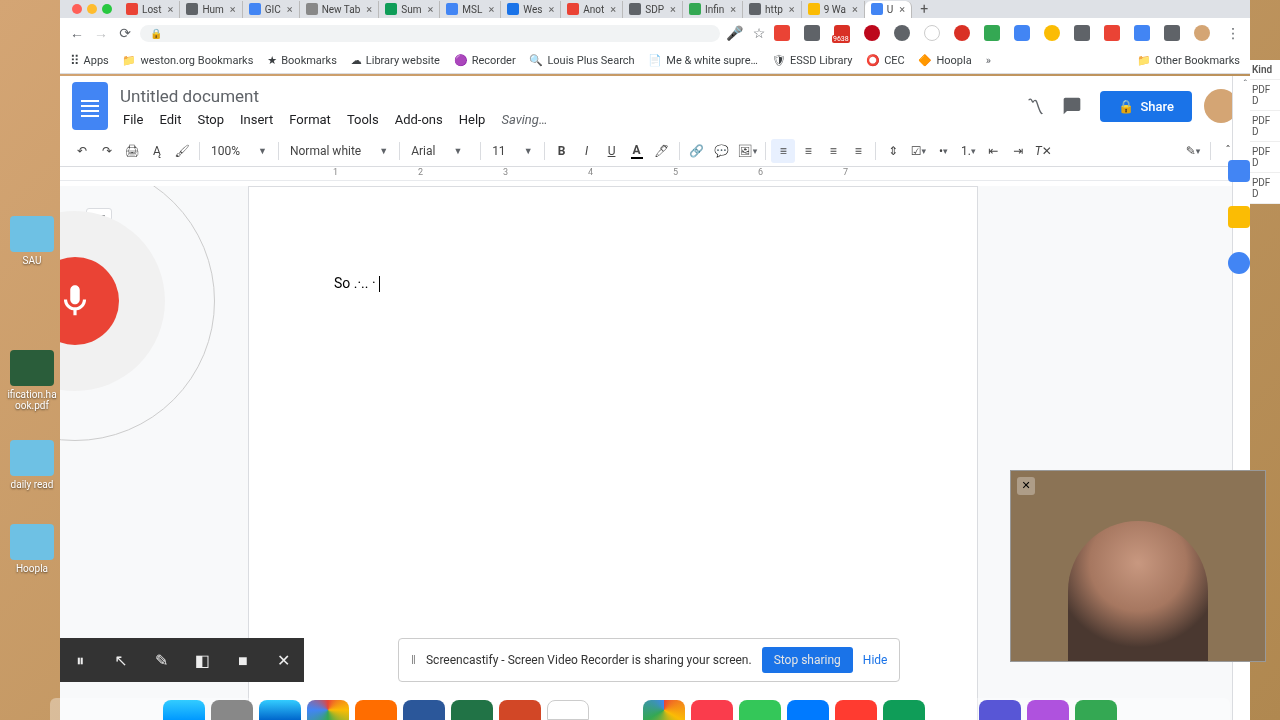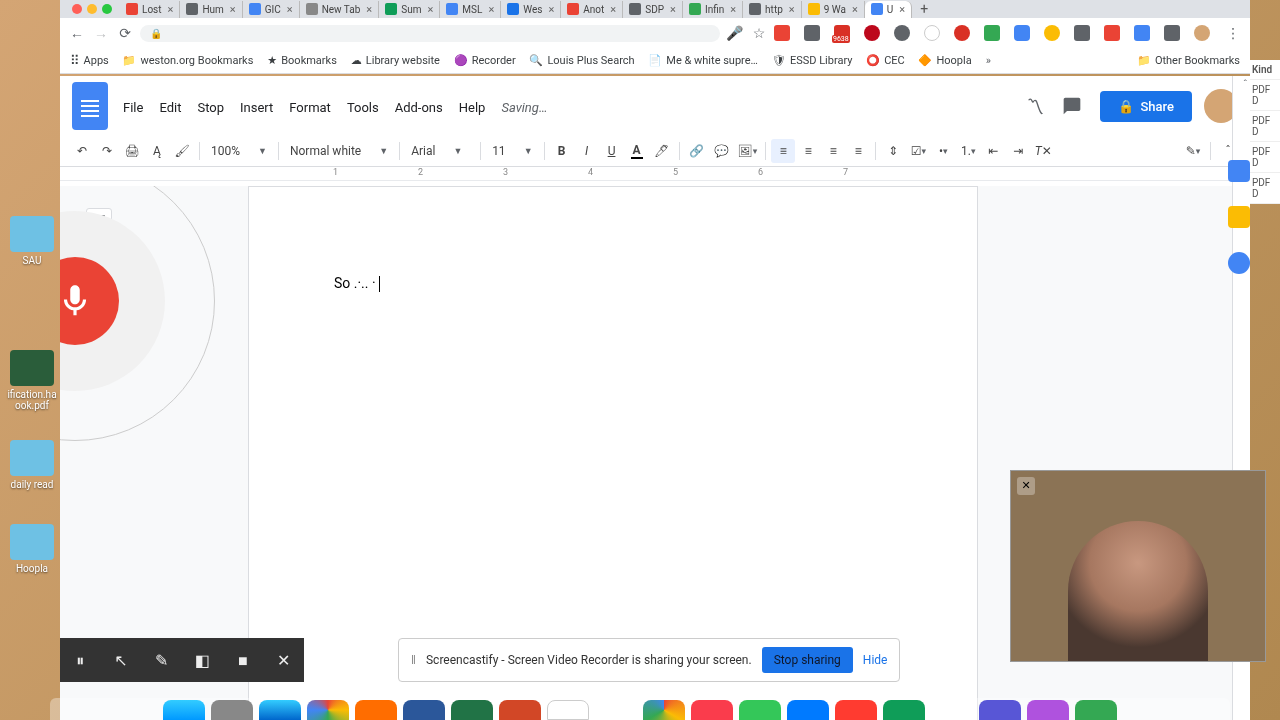--- a/index.html
+++ b/index.html
@@ -74,21 +74,21 @@
 
 
 .desktop-item { position:absolute; width:56px; text-align:center; font-size:10px; color:#fff; text-shadow:0 1px 2px rgba(0,0,0,0.6); }
 .folder-icon { width:44px; height:36px; background:#6ec1e4; border-radius:4px; margin:0 auto 3px; }
 
 
 .sc-toolbar { position:absolute; left:60px; bottom:38px; width:244px; height:44px; background:#333; display:flex; align-items:center; justify-content:space-around; }
 .sc-btn { width:30px; height:30px; display:flex; align-items:center; justify-content:center; color:#eee; cursor:pointer; font-size:16px; }
 
 .share-notice { position:absolute; left:398px; bottom:38px; height:44px; background:#fff; border:1px solid #ccc; border-radius:4px; display:flex; align-items:center; gap:10px; padding:0 12px; font-size:12px; color:#333; }
-.stop-share { background:#1a73e8; color:#0f172a; padding:6px 12px; border-radius:3px; cursor:pointer; }
+.stop-share { background:#1a73e8; color:#e5e5e5; padding:6px 12px; border-radius:3px; cursor:pointer; }
 .hide-share { color:#1a73e8; cursor:pointer; }
 
 
 .webcam { position:absolute; right:14px; bottom:58px; width:256px; height:192px; background:#8b7355; border:1px solid #999; }
 .webcam-close { position:absolute; left:6px; top:6px; width:18px; height:18px; background:rgba(255,255,255,0.3); border-radius:3px; font-size:11px; text-align:center; line-height:18px; cursor:pointer; }
 .webcam-figure { position:absolute; left:50%; bottom:0; transform:translateX(-50%); width:140px; height:140px; background:radial-gradient(circle at 50% 30%,#c89880 0%,#a67760 40%,#4a3830 70%); border-radius:50% 50% 0 0; }
 
 
 .dock { position:absolute; left:50px; right:50px; bottom:0; height:22px; background:rgba(255,255,255,0.35); border-radius:6px 6px 0 0; display:flex; align-items:flex-end; justify-content:center; gap:6px; padding:0 10px; overflow:hidden; }
 .dock-app { width:42px; height:20px; border-radius:8px 8px 0 0; }
@@ -228,20 +228,21 @@
     <span style="color:#5f6368">»</span>
     <div style="flex:1"></div>
     <div class="bm">📁 <span>Other Bookmarks</span></div>
   </div>
 </div>
 
 <div class="docs-app">
   <div class="docs-header">
     <div class="docs-logo"></div>
     <div class="title-area">
+      <div class="doc-title">Untitled document</div>
       <div class="menu-bar" id="menu-host">
           <span class="menu-item">File</span>
           <span class="menu-item">Edit</span>
           <span class="menu-item">Stop</span>
           <span class="menu-item">Insert</span>
           <span class="menu-item">Format</span>
           <span class="menu-item">Tools</span>
           <span class="menu-item">Add-ons</span>
           <span class="menu-item">Help</span>
           <span class="saving">Saving…</span>

